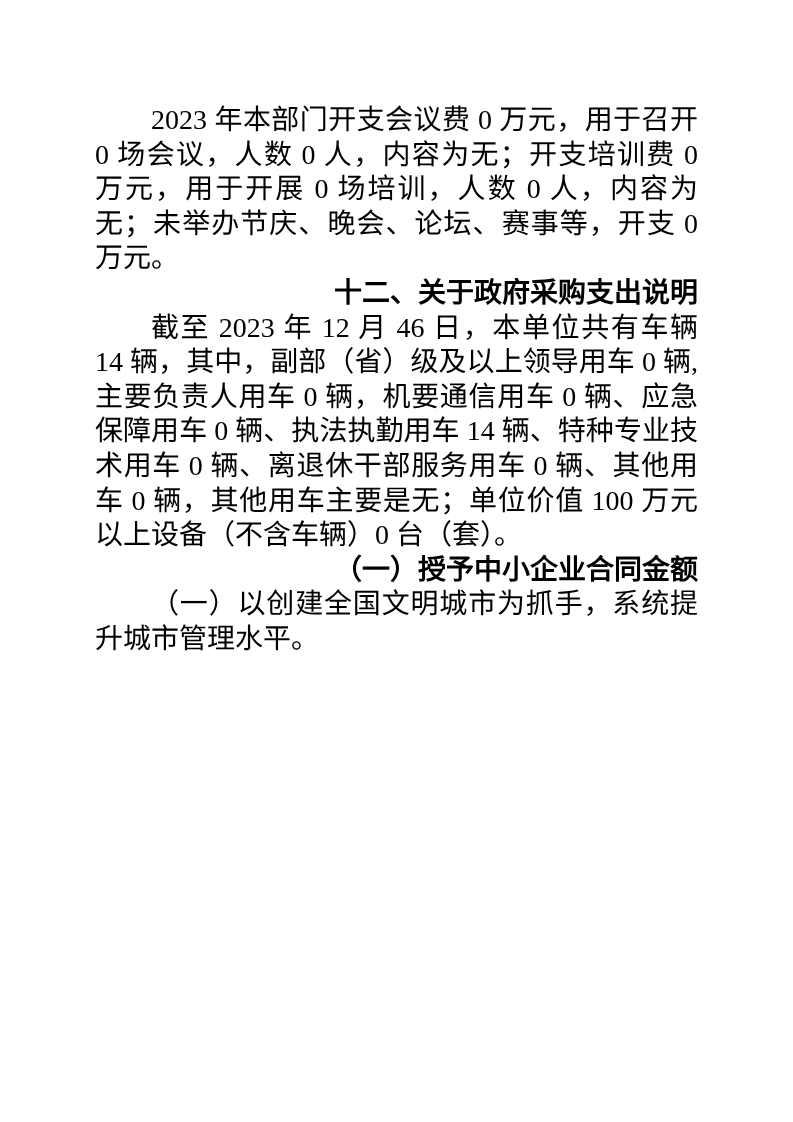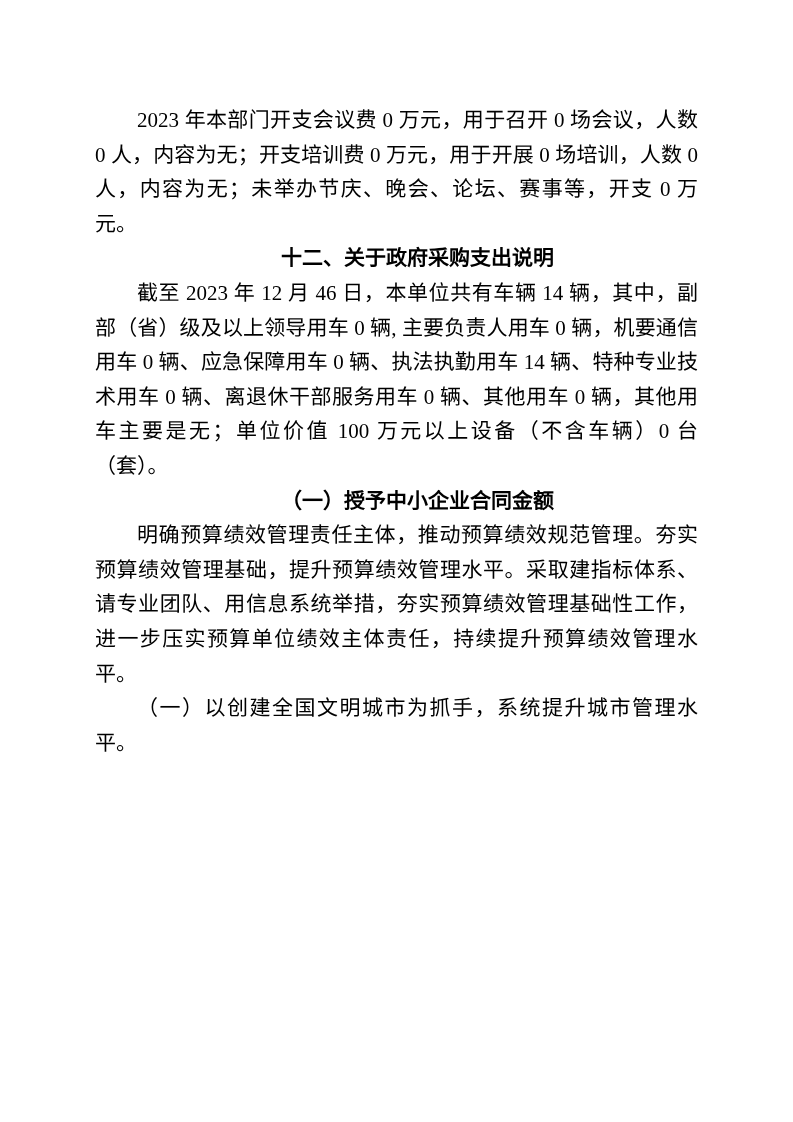--- a/index.html
+++ b/index.html
@@ -16,55 +16,54 @@
     box-sizing: border-box;
     width: 793px;
     height: 1122px;
     padding: 103px 95px 40px 95px;
     background: #ffffff;
     overflow: hidden;
   }
   .doc p {
     margin: 0;
     padding: 0;
-    font-size: 21px;
+    font-size: 28px;
     line-height: 34.6px;
     color: #000000;
     letter-spacing: 0;
   }
   
   .para {
     font-family: "Liberation Serif", "DejaVu Serif", serif;
     text-align: justify;
     text-indent: 2em;
   }
   
   .hd {
     font-family: "Liberation Sans", "DejaVu Sans", sans-serif;
     font-weight: bold;
-    text-align: center;
+    text-align: right;
     text-indent: 2em;
   }
 </style>
 </head>
 <body>
 
 <div class="page">
   <div class="doc">
 
     <p class="para">2023 年本部门开支会议费 0 万元，用于召开 0 场会议，人数 0 人，内容为无；开支培训费 0 万元，用于开展 0 场培训，人数 0 人，内容为无；未举办节庆、晚会、论坛、赛事等，开支 0 万元。</p>
 
     <p class="hd">十二、关于政府采购支出说明</p>
 
 
 
     <p class="para">截至 2023 年 12 月 46 日，本单位共有车辆 14 辆，其中，副部（省）级及以上领导用车 0 辆, 主要负责人用车 0 辆，机要通信用车 0 辆、应急保障用车 0 辆、执法执勤用车 14 辆、特种专业技术用车 0 辆、离退休干部服务用车 0 辆、其他用车 0 辆，其他用车主要是无；单位价值 100 万元以上设备（不含车辆）0 台（套）。</p>
 
 
     <p class="hd">（一）授予中小企业合同金额</p>
 
-    <p class="para">明确预算绩效管理责任主体，推动预算绩效规范管理。夯实预算绩效管理基础，提升预算绩效管理水平。采取建指标体系、请专业团队、用信息系统举措，夯实预算绩效管理基础性工作，进一步压实预算单位绩效主体责任，持续提升预算绩效管理水平。</p>
 
 
     <p class="para">（一）以创建全国文明城市为抓手，系统提升城市管理水平。</p>
 
   </div>
 </div>
 
 </body></html>

